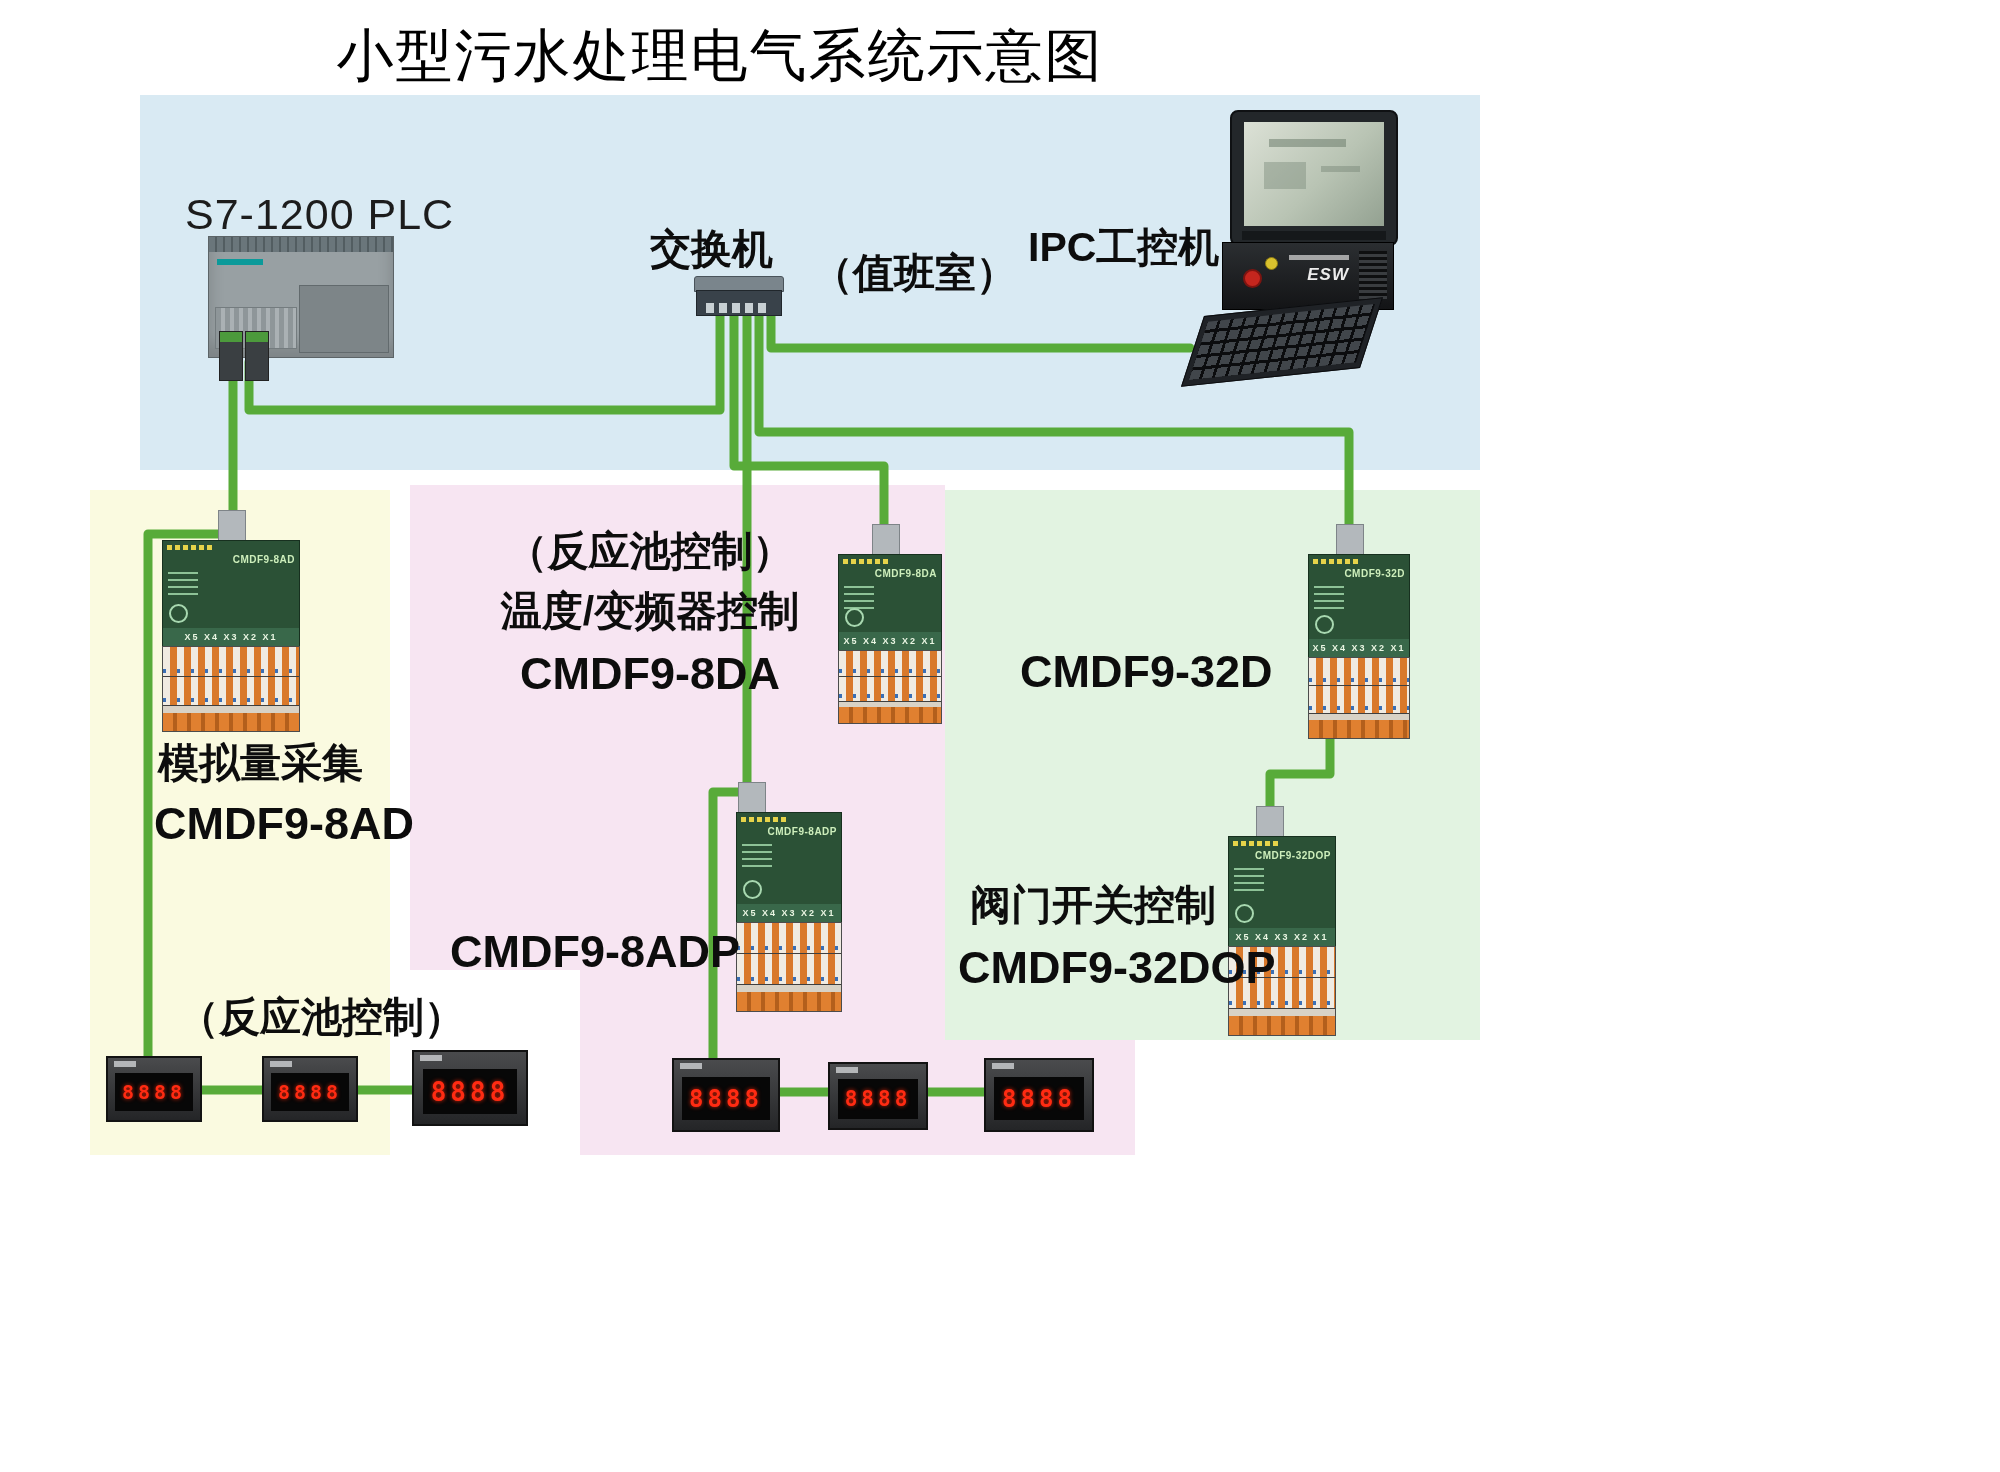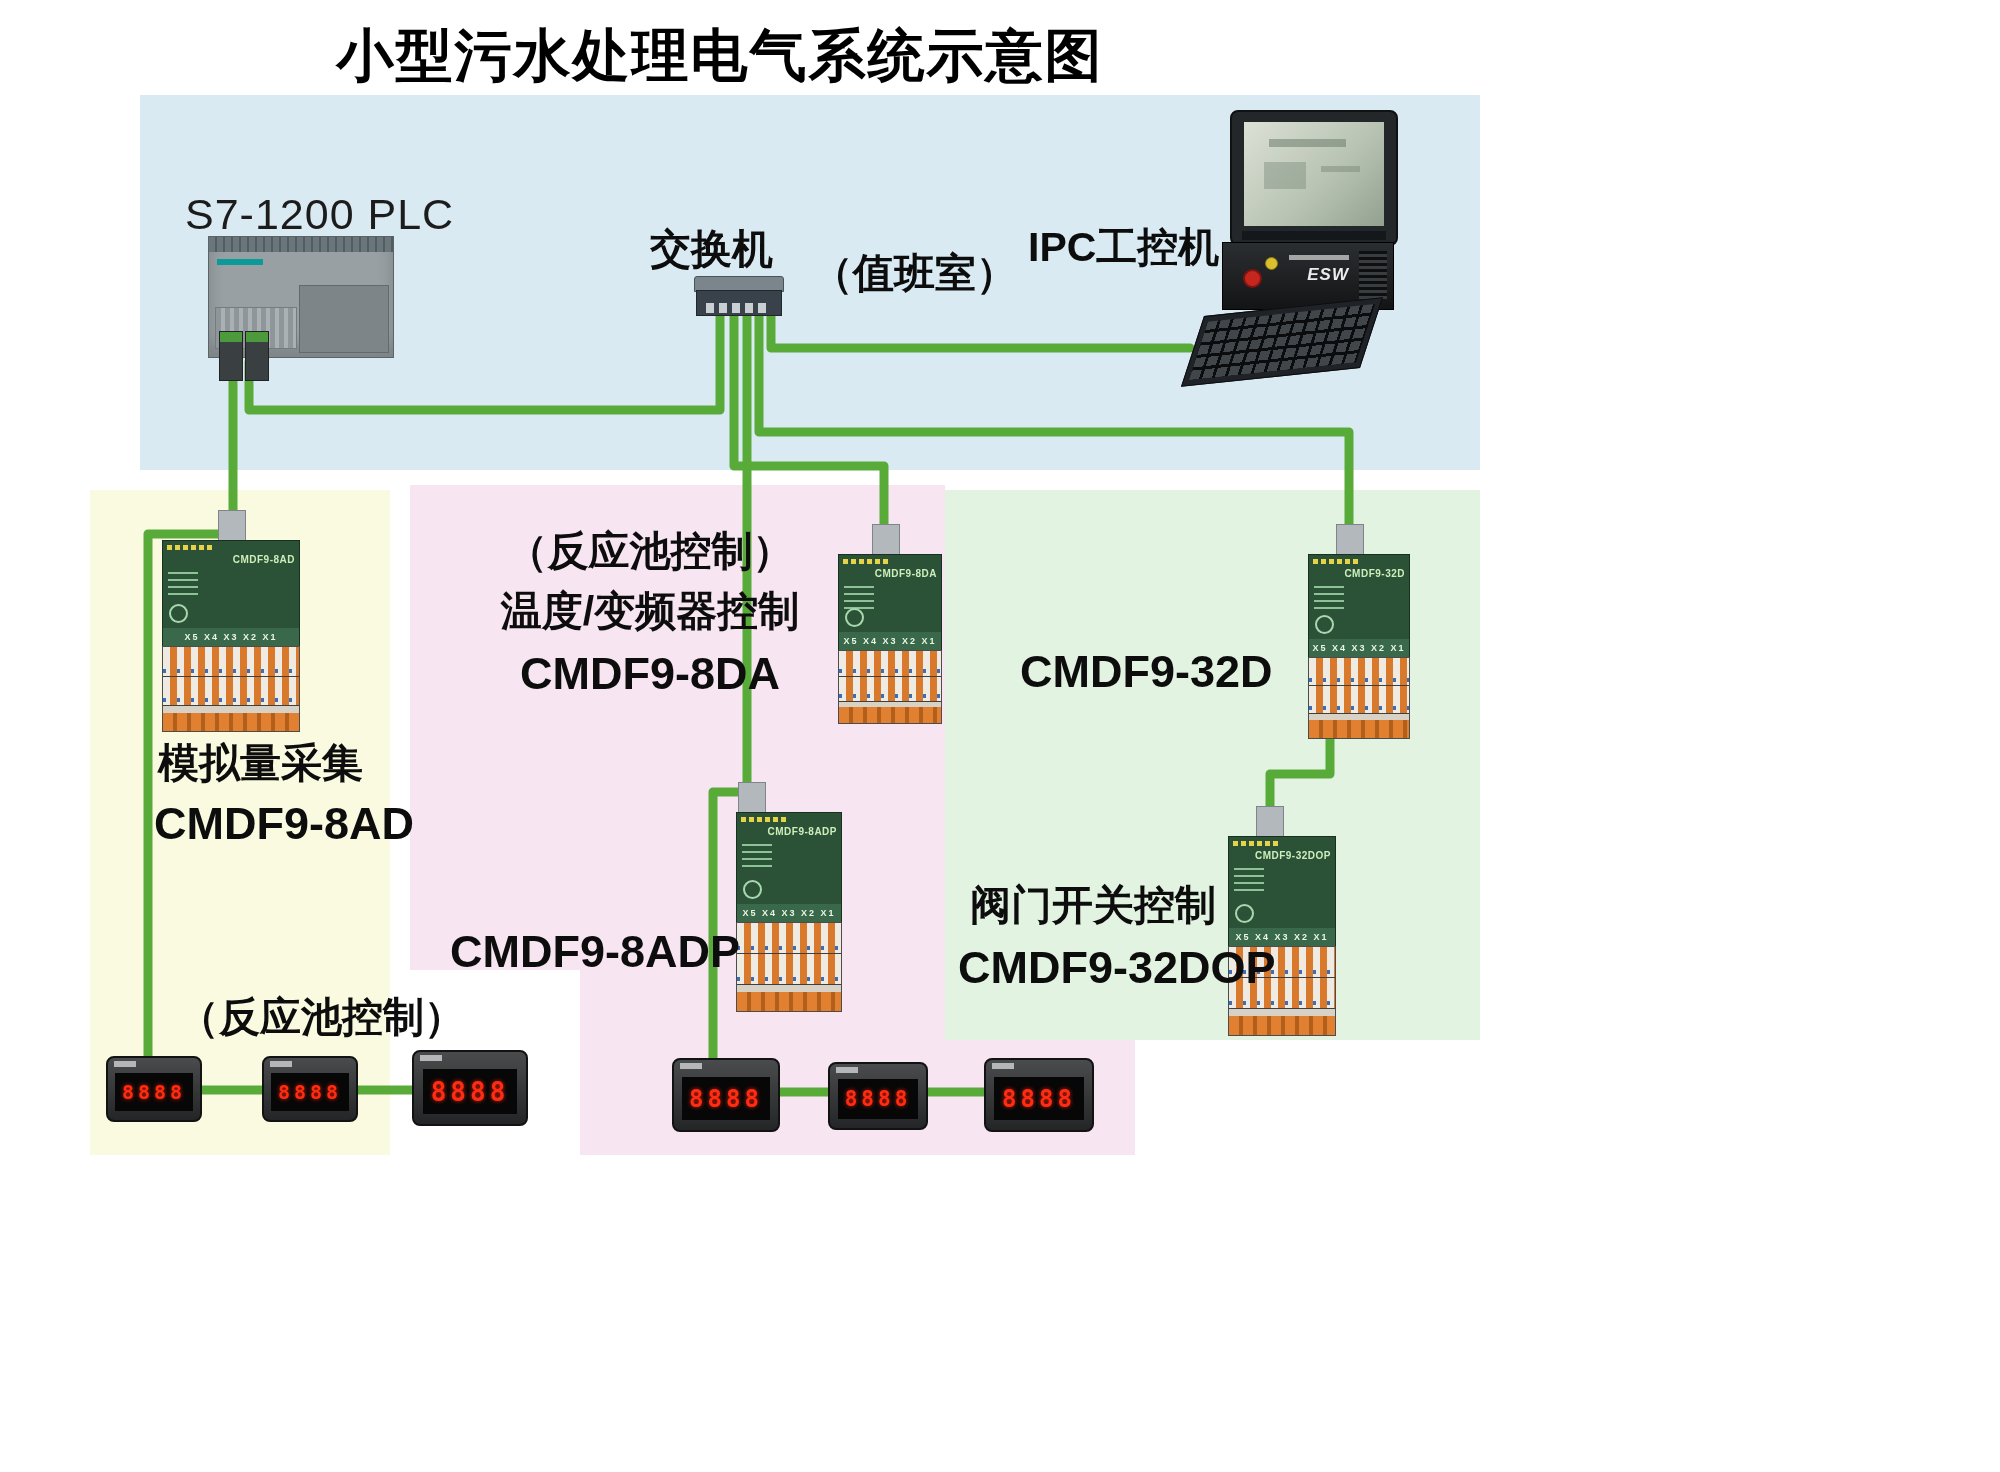--- a/index.html
+++ b/index.html
@@ -13,21 +13,21 @@
   .panel-left{left:90px;top:490px;width:300px;height:665px;background:#fafae0;}
   .panel-mid{left:410px;top:485px;width:535px;height:485px;background:#f7e5f2;}
   .panel-mid-low{left:580px;top:970px;width:555px;height:185px;background:#f7e5f2;}
   .panel-right{left:945px;top:490px;width:535px;height:550px;background:#e2f3e1;}
   
   #cables{position:absolute;left:0;top:0;pointer-events:none;}
   #cables path{fill:none;stroke:#58ab39;stroke-width:9;stroke-linecap:round;stroke-linejoin:round;}
   
   .title{
     position:absolute;left:330px;top:18px;width:780px;text-align:center;
-    font-size:57px;font-weight:700;letter-spacing:2px;color:#000;
+    font-size:57px;font-weight:400;letter-spacing:2px;color:#000;
   }
   .lbl{position:absolute;font-weight:700;font-size:41px;color:#0d0d0d;white-space:nowrap;}
   .lbl-model{font-size:45px;}
   .lbl-plain{font-weight:500;color:#1c1c1c;font-size:43px;letter-spacing:1px;}
   .lbl-center{text-align:center;white-space:nowrap;}
   
   .plc{position:absolute;left:208px;top:236px;width:184px;height:120px;background:#98a0a3;
        border:1px solid #5c6467;box-shadow:inset 0 -12px 16px rgba(0,0,0,.18);}
   .plc-top{position:absolute;top:0;left:0;right:0;height:15px;
        background:repeating-linear-gradient(90deg,#6a767b 0 6px,#525d61 6px 8px);}
@@ -86,21 +86,21 @@
        border-left:1px solid #17301f;border-right:1px solid #17301f;}
   .mod-terms{position:absolute;left:0;right:0;bottom:0;border:1px solid #4c4c4c;background:#d8d2c6;}
   .mod-terms{top:calc(46% + 18px);}
   .term-row{height:34%;border-bottom:1px solid #3f3f3f;position:relative;
        background:repeating-linear-gradient(90deg,#f0ebe2 0 7px,#d9792b 7px 14px);}
   .term-row::after{content:"";position:absolute;left:0;right:0;bottom:3px;height:4px;
        background:repeating-linear-gradient(90deg,#3a6fb5 0 3px,transparent 3px 14px);}
   .term-clamps{position:absolute;left:0;right:0;bottom:0;height:22%;
        background:repeating-linear-gradient(90deg,#e08030 0 10px,#b35f1c 10px 14px);}
   
-  .meter{position:absolute;background:linear-gradient(#4a4b4d,#242527);border:2px solid #121212;border-radius:8px;}
+  .meter{position:absolute;background:linear-gradient(#4a4b4d,#242527);border:2px solid #121212;border-radius:0;}
   .meter-tag{position:absolute;top:3px;left:6px;width:22px;height:6px;background:#cfd2d4;opacity:.8;}
   .meter-display{position:absolute;left:8%;right:8%;top:24%;bottom:14%;background:#070707;
        color:#ff2b12;display:flex;align-items:center;justify-content:center;
        font-family:"DejaVu Sans Mono",monospace;font-weight:700;letter-spacing:4px;font-size:24px;
        text-shadow:0 0 4px rgba(255,40,10,.8);}
 </style>
 </head>
 <body>
 
 <div id="canvas">

